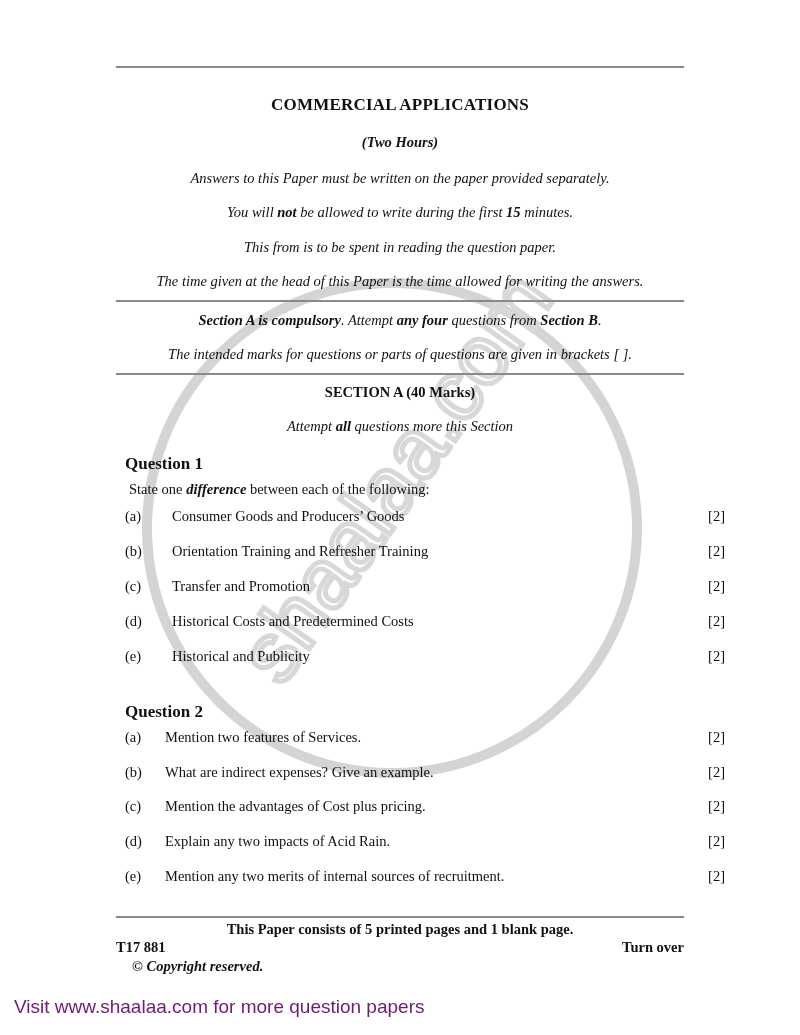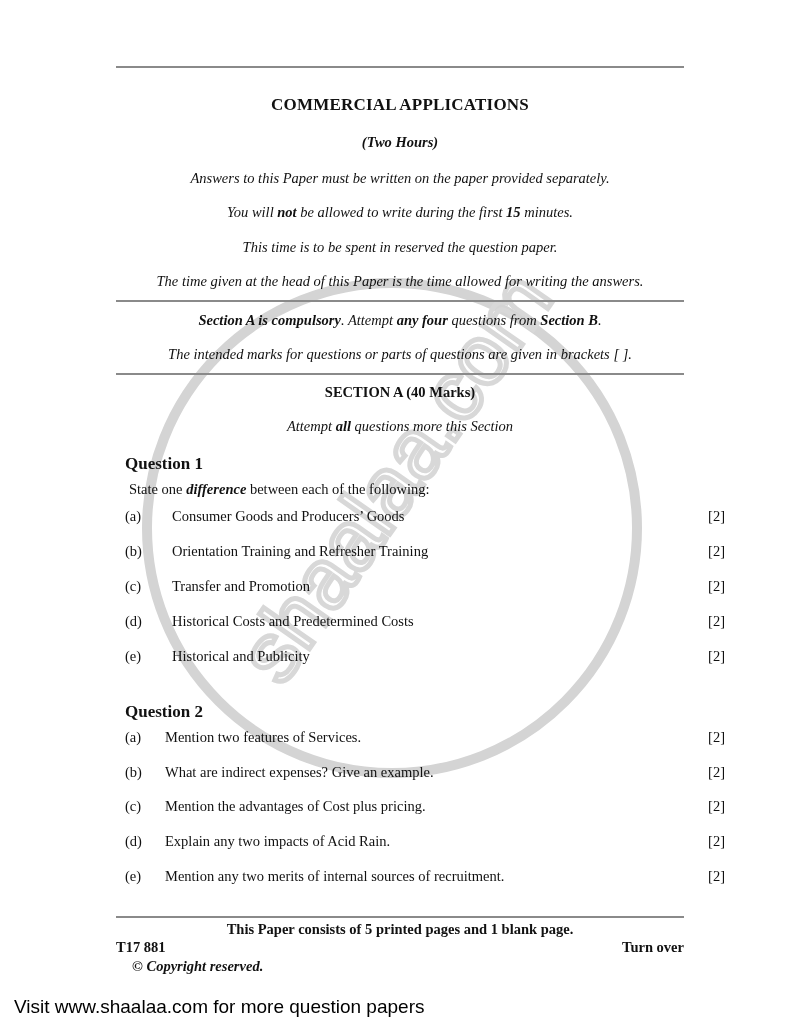--- a/index.html
+++ b/index.html
@@ -12,41 +12,41 @@
   .bold { font-weight: bold; }
   .qhead { position: absolute; left: 125px; font-weight: bold; font-size: 17px; }
   .stem { position: absolute; left: 129px; font-size: 14.5px; }
   .item { position: absolute; left: 125px; width: 600px; height: 20px; font-size: 14.5px; }
   .item .lbl { position: absolute; left: 0; }
   .item .txt { position: absolute; left: 47px; }
   .item.q2 .txt { position: absolute; left: 40px; }
   .item .mk { position: absolute; right: 0; }
   .foot { position: absolute; font-size: 14.5px; font-weight: bold; }
   .visit { position: absolute; left: 14px; top: 996px; font-family: "Liberation Sans", "DejaVu Sans", sans-serif;
-           font-size: 19px; color: #000000; }
+           font-size: 19px; color: #701a75; }
   .watermark { position: absolute; left: 132px; top: 268px; width: 520px; height: 520px; pointer-events: none; }
 </style>
 </head>
 <body>
 
 <svg class="watermark" viewBox="0 0 520 520">
   <circle cx="260" cy="260" r="245" fill="none" stroke="#d4d4d4" stroke-width="10"></circle>
   <text x="0" y="0" transform="translate(150 420) rotate(-55)" font-family="Liberation Sans, DejaVu Sans, sans-serif" font-size="84" fill="none" stroke="#d8d8d8" stroke-width="5">shaalaa.com</text>
 </svg>
 
 <div class="rule" style="top:66px;"></div>
 
 <div class="center title" style="top:95px;">COMMERCIAL APPLICATIONS</div>
 <div class="center ital bold" style="top:134px;">(Two Hours)</div>
 
 <div class="center ital" style="top:170px;">Answers to this Paper must be written on the paper provided separately.</div>
 <div class="center ital" style="top:204px;">
   <span>You will </span><b>not</b><span> be allowed to write during the first </span><b>15</b><span> minutes.</span>
 </div>
-<div class="center ital" style="top:239px;">This time is to be spent in reserved the question paper.</div>
+<div class="center ital" style="top:239px;">This from is to be spent in reading the question paper.</div>
 <div class="center ital" style="top:273px;">The time given at the head of this Paper is the time allowed for writing the answers.</div>
 
 <div class="rule" style="top:300px;"></div>
 
 <div class="center ital" style="top:312px;">
   <b>Section A is compulsory</b><span>.  Attempt </span><b>any four</b><span> questions from </span><b>Section B</b><span>.</span>
 </div>
 <div class="center ital" style="top:346px;">The intended marks for questions or parts of questions are given in brackets [ ].</div>
 
 <div class="rule" style="top:373px;"></div>

